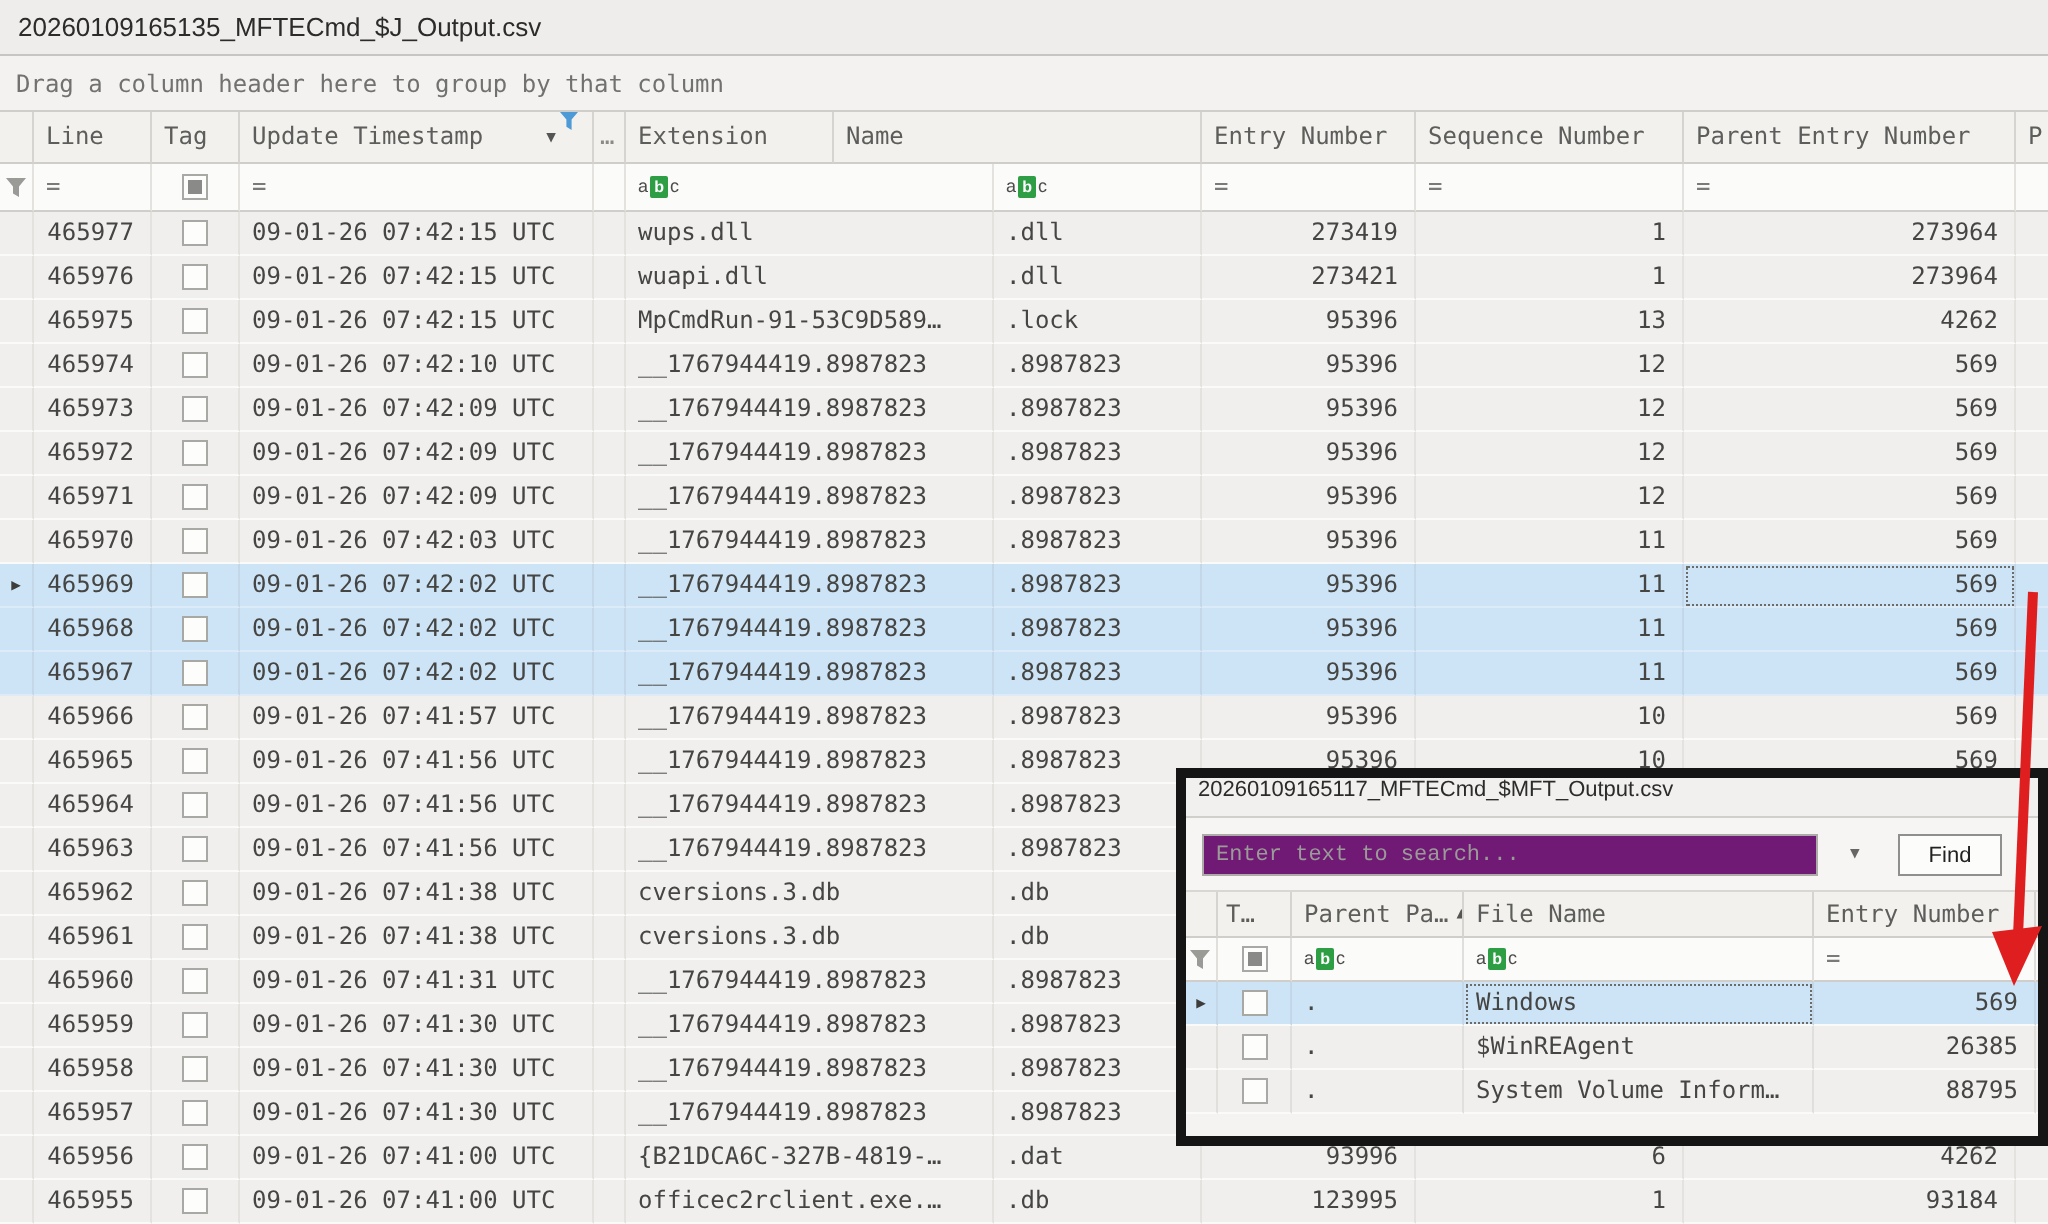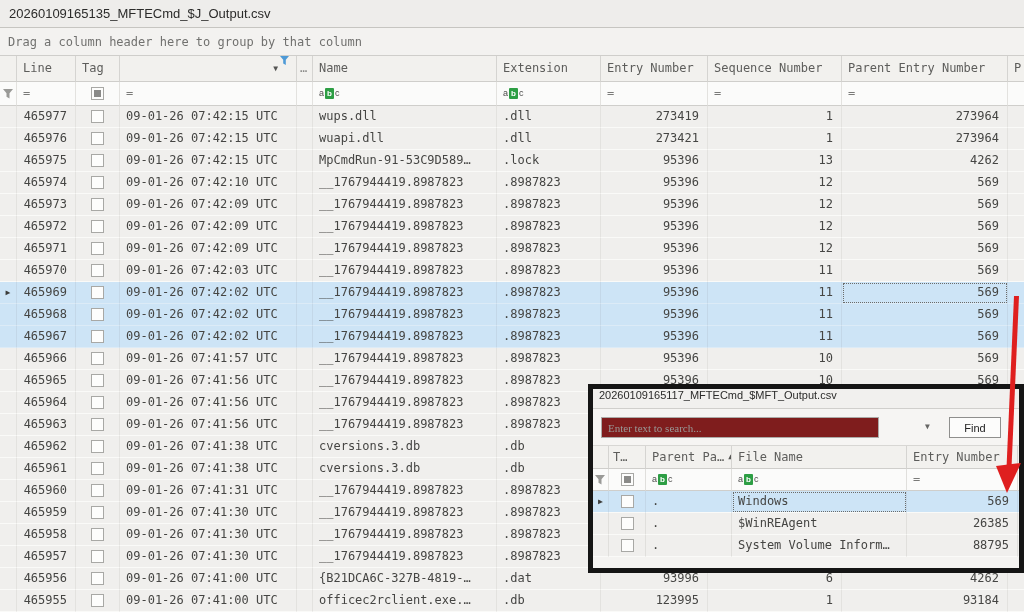--- a/index.html
+++ b/index.html
@@ -35,21 +35,21 @@
   .cbx.ind { position:relative; }
   .cbx.ind::after { content:""; position:absolute; left:2px; top:2px; width:7px; height:7px; background:#8a8a88; }
   .abcicon { display:inline-flex; align-items:center; font-family:"Liberation Sans", sans-serif; font-size:9px; color:#4c4c4a; line-height:1; }
   .abcicon .g { display:inline-block; width:9px; height:11px; background:#2d9e44; color:#fff; font-size:8px; font-weight:bold; text-align:center; line-height:11px; margin:0 1px; border-radius:1px; }
   .funnel { display:inline-block; }
 
   
   .overlay { position:absolute; left:588px; top:384px; width:436px; height:189px; border:5px solid #151515; background:#f4f3f1; z-index:5; overflow:hidden; }
   .ov-title { height:20px; background:#f1f0ee; border-bottom:1px solid #d0cfcc; display:flex; align-items:flex-start; padding-left:6px; font-family:"Liberation Sans", sans-serif; font-size:11px; color:#2b2b2a; }
   .ov-search { position:relative; height:37px; background:#f6f5f3; border-bottom:1px solid #d8d7d4; }
-  .ov-input { position:absolute; left:8px; top:8px; width:278px; height:21px; background:#7f1d1d; border:1px solid #acaba8; font-family:Liberation Serif, serif; font-size:11px; color:#9a9a98; padding:0 16px 0 6px; }
+  .ov-input { position:absolute; left:8px; top:8px; width:308px; height:21px; background:#701a75; border:1px solid #acaba8; font-family:Liberation Mono, monospace; font-size:11px; color:#9a9a98; padding:0 16px 0 6px; }
   .ov-input::placeholder { color:#9a9a98; }
   .ov-dd { position:absolute; left:332px; top:13px; font-size:8px; color:#666664; pointer-events:none; }
   .ov-find { position:absolute; left:356px; top:8px; width:52px; height:21px; background:#fcfcfb; border:1px solid #8f8f8d; font-family:"Liberation Sans", sans-serif; font-size:11px; color:#222; }
   .ovrow { display:flex; width:480px; }
   .ovrow .cell { border-right:1px solid #e0dfdc; }
   .o0{width:16px; padding:0; text-align:center;} .o1{width:37px; padding:0;} .o2{width:86px;} .o3{width:175px;} .o4{width:111px;} .o5{width:55px;}
   .ovh .cell { height:23px; line-height:22px; background:#f2f1ee; color:#5d5d5b; border-right:1px solid #d5d4d1; border-bottom:1px solid #cfcecb; display:flex; align-items:center; }
   .ovf .cell { height:22px; line-height:21px; background:#fbfbfa; color:#7a7a78; border-bottom:1px solid #cfcecb; display:flex; align-items:center; }
   .ovr .cell { background:#f0efed; }
   .ovr.sel .cell { background:#cde4f6; border-right-color:#c3d7e8; }
@@ -67,33 +67,34 @@
 <div class="grid">
   <div class="grow hrow">
     <div class="cell c0"></div>
     <div class="cell c1">
         <span class="lbl">Line</span>
       </div>
     <div class="cell c2">
         <span class="lbl" style="padding-left:6px">Tag</span>
       </div>
     <div class="cell c3">
+      <span class="lbl">Update Timestamp</span>
       <span class="sorticon">▼</span>
       <svg class="funnel" width="10" height="10" viewBox="0 0 10 10">
           <path d="M0 0 h9 l-3.2 3.8 v5.2 l-2.6 -1.6 v-3.6 z" fill="#4e9ad6"></path>
         </svg>
     </div>
     <div class="cell c4">
         <span class="lbl" style="color:#8a8a88">…</span>
       </div>
+    <div class="cell c6">
+        <span class="lbl">Extension</span>
+      </div>
     <div class="cell c5">
         <span class="lbl">Name</span>
-      </div>
-    <div class="cell c6">
-        <span class="lbl">Extension</span>
       </div>
     <div class="cell c7">
         <span class="lbl">Entry Number</span>
       </div>
     <div class="cell c8">
         <span class="lbl">Sequence Number</span>
       </div>
     <div class="cell c9">
         <span class="lbl">Parent Entry Number</span>
       </div>

